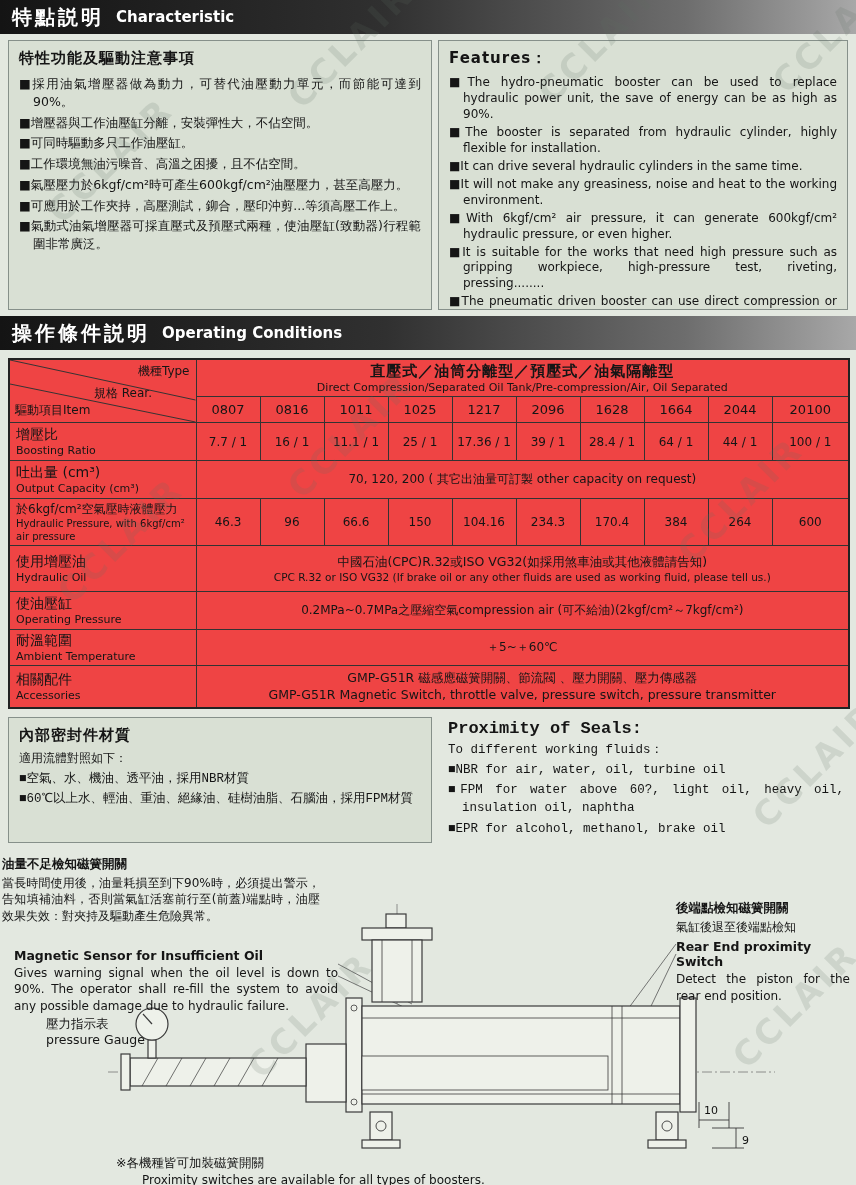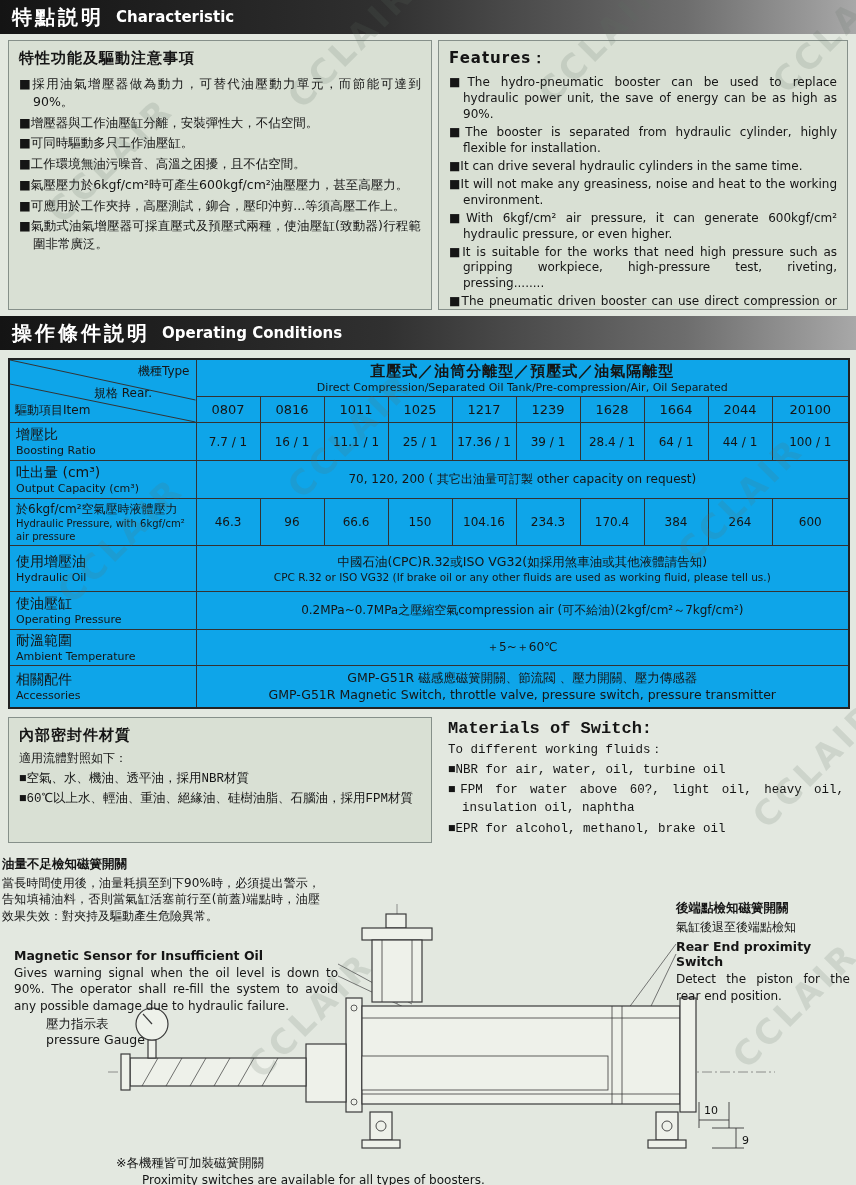--- a/index.html
+++ b/index.html
@@ -37,21 +37,21 @@
     font-size:12.5px;line-height:1.42;margin:3px 0;
     padding-left:14px;text-indent:-14px;text-align:justify;
   }
   .features-box .li{font-size:12px;line-height:1.33;margin:2px 0;}
   
   .spec-table{
     border-collapse:collapse;
     table-layout:fixed;
     width:840px;
     margin:8px 8px 0 8px;
-    background:#0ea5e9;
+    background:#ef4444;
     border:2px solid #222;
   }
   .spec-table td{
     border:1px solid #333;
     text-align:center;
     vertical-align:middle;
     padding:2px 3px;
     font-size:12px;
     overflow:hidden;
   }
@@ -198,21 +198,21 @@
       <div class="group-zh">直壓式／油筒分離型／預壓式／油氣隔離型</div>
       <div class="group-en">Direct Compression/Separated Oil Tank/Pre-compression/Air, Oil Separated</div>
     </td>
   </tr>
   <tr class="r-models">
     <td>0807</td>
     <td>0816</td>
     <td>1011</td>
     <td>1025</td>
     <td>1217</td>
-    <td>1239</td>
+    <td>2096</td>
     <td>1628</td>
     <td>1664</td>
     <td>2044</td>
     <td>20100</td>
   </tr>
   <tr class="r-boost">
     <td class="label-cell">
       <div class="lz">增壓比</div>
       <div class="le">Boosting Ratio</div>
     </td>
@@ -288,21 +288,21 @@
 </table>
 
 <section class="seals">
   <div class="seals-left">
     <h3>內部密封件材質</h3>
     <div class="seals-intro">適用流體對照如下：</div>
     <p class="li">■空氣、水、機油、透平油，採用NBR材質</p>
     <p class="li">■60℃以上水、輕油、重油、絕緣油、硅樹油脂、石腦油，採用FPM材質</p>
   </div>
   <div class="seals-right">
-    <h3>Materials of Switch:</h3>
+    <h3>Proximity of Seals:</h3>
     <div class="seals-intro">To different working fluids：</div>
     <p class="li">■NBR for air, water, oil, turbine oil</p>
     <p class="li">■FPM for water above 60?, light oil, heavy oil, insulation oil, naphtha</p>
     <p class="li">■EPR for alcohol, methanol, brake oil</p>
   </div>
 </section>
 
 <section class="drw">
   <svg class="mech" width="856" height="341">
 

